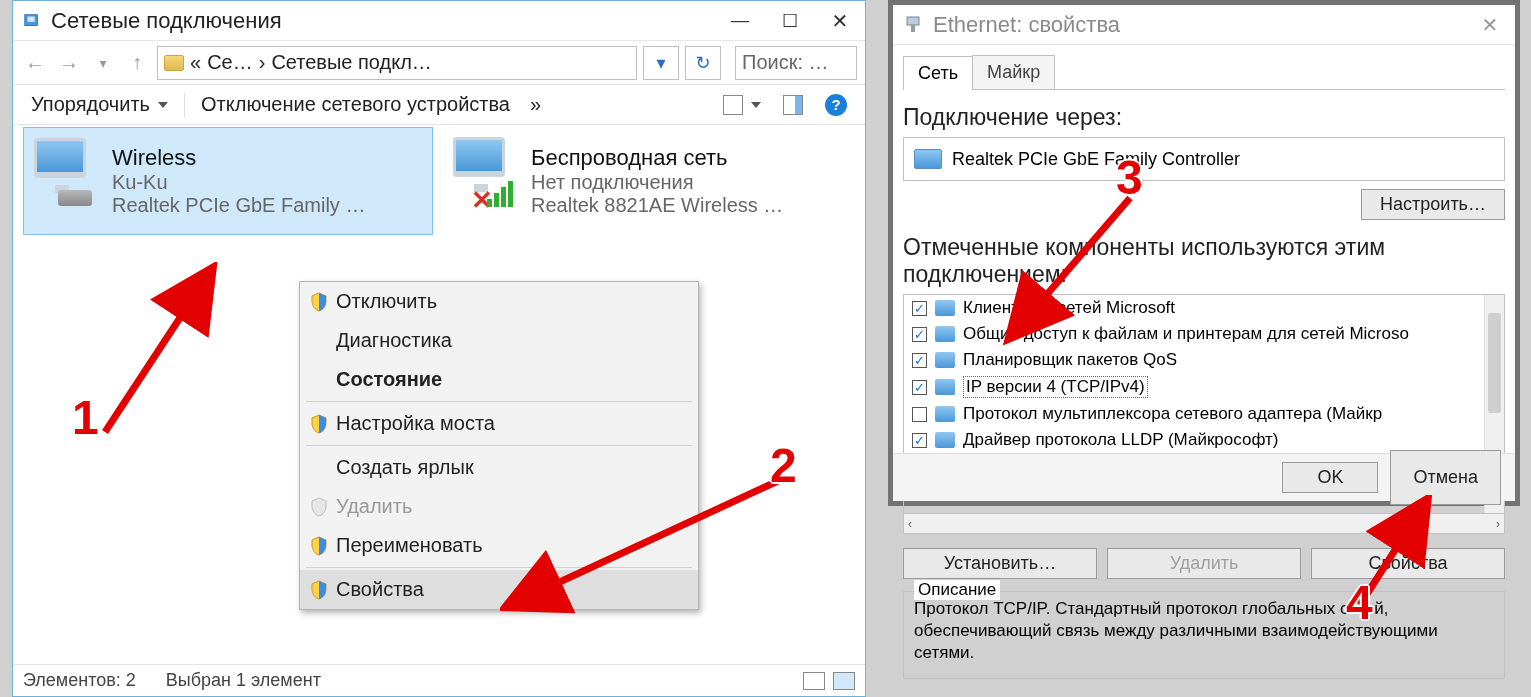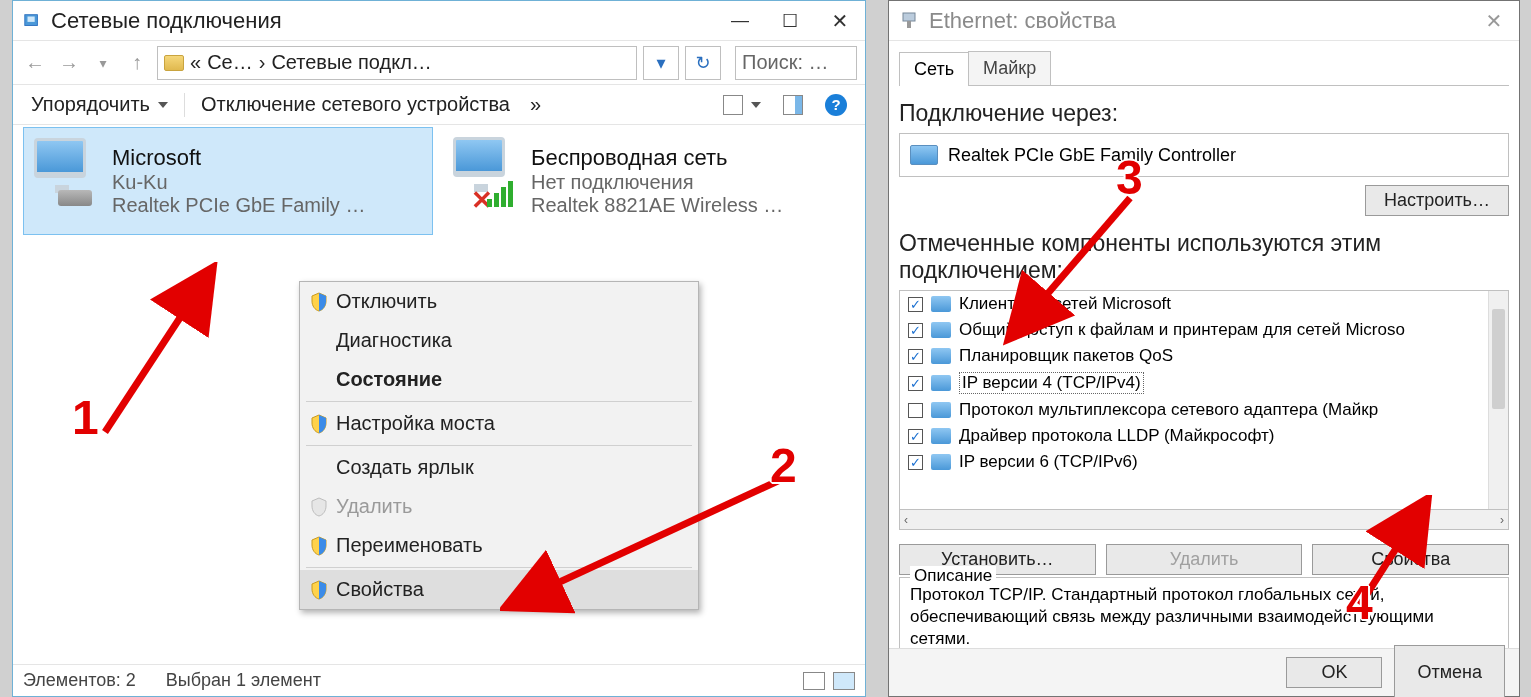--- a/index.html
+++ b/index.html
@@ -54,21 +54,21 @@
 
   .statusbar { position: absolute; bottom: 0; left: 0; right: 0; height: 32px; border-top: 1px solid #e5e5e5; display: flex; align-items: center; padding: 0 10px; font-size: 18px; color: #444; gap: 30px; }
   .statusbar .right{margin-left:auto;display:flex;gap:8px;}
   .view-toggle{width:22px;height:18px;border:1px solid #888;}
 
   
   .step { position: absolute; z-index: 20; font-family: "Arial Black", sans-serif; font-weight: 900; color: #e20000; font-size: 48px; text-shadow: 2px 0 #fff,-2px 0 #fff,0 2px #fff,0 -2px #fff,1px 1px #fff,-1px -1px #fff,1px -1px #fff,-1px 1px #fff; }
   .arrow-svg { position: absolute; z-index: 15; pointer-events:none; }
 
   
-  .win2 { position: absolute; left: 888px; top: 0; width: 632px; height: 697px; background: #fff; border: 1px solid #737373; }
+  .win2 { position: absolute; left: 888px; top: 0; width: 632px; height: 506px; background: #fff; border: 5px solid #737373; }
   .win2 .titlebar .title { color: #8a8a8a; }
   .win2 .body { padding: 4px 10px 0 10px; }
   .tabs { display: flex; border-bottom: 1px solid #c0c0c0; margin-top: 6px; }
   .tab { padding: 6px 14px; font-size: 18px; border: 1px solid #c0c0c0; border-bottom: none; background: #fff; margin-right: -1px; position: relative; top: 1px; }
   .tab.inactive { background: #f4f4f4; color:#444; top:0; }
   .label { font-size: 23px; color: #222; margin-top: 14px; }
   .conn-box { margin-top: 6px; border: 1px solid #c0c0c0; height: 44px; display: flex; align-items: center; padding: 0 10px; gap: 10px; font-size: 18px; }
   .nic-ico{width:28px;height:20px;background:linear-gradient(#8fc7f2,#4a98d8);border:1px solid #5a8fbf;border-radius:2px;}
   .btn-plain { display:inline-flex; align-items:center; justify-content:center; font-size: 18px; padding: 4px 18px; border: 1px solid #9a9a9a; background: #e9e9e9; color: #222; }
   .btn-plain.disabled { color: #a0a0a0; }
@@ -80,21 +80,21 @@
   .comp-item.sel .comp-label{border:1px dotted #666; padding:0 2px;}
   .chk{width:15px;height:15px;border:1px solid #555;display:inline-flex;align-items:center;justify-content:center;font-size:13px;color:#1a6fd0;}
   .comp-ico{width:20px;height:16px;background:linear-gradient(#8fc7f2,#4a98d8);border-radius:2px;flex:0 0 20px;}
   .scroll-v{width:20px;background:#f0f0f0;border-left:1px solid #ddd;display:flex;flex-direction:column;}
   .scroll-v .thumb{margin:18px 3px 0 3px;height:100px;background:#cfcfcf;border-radius:2px;}
   .scroll-h{height:20px;border:1px solid #c0c0c0;border-top:none;background:#f0f0f0;display:flex;align-items:center;font-size:12px;color:#666;padding:0 4px;}
 
   .three-btns{display:flex;gap:10px;margin-top:14px;}
   .three-btns .btn-plain{flex:1;justify-content:center;}
 
-  .desc-frame{margin-top:2px;border:1px solid #c0c0c0;padding:6px 10px 14px 10px;position:relative;}
+  .desc-frame{margin-top:12px;border:1px solid #c0c0c0;padding:6px 10px 14px 10px;position:relative;}
   .desc-frame .legend{position:absolute;top:-12px;left:10px;background:#fff;padding:0 4px;font-size:17px;}
   .desc-text{font-size:17px;line-height:1.3;}
 
   .dlg-footer{position:absolute;bottom:0;left:0;right:0;height:48px;border-top:1px solid #ddd;display:flex;align-items:center;justify-content:flex-end;gap:12px;padding:0 14px;background:#f4f4f4;}
 </style>
 </head>
 <body>
 
 <div class="win1">
   <div class="titlebar">
@@ -155,21 +155,21 @@
     </div>
   </div>
 
   <div class="content">
     <div class="net-item selected" style="left:10px;top:2px">
       <div class="net-icon">
         <div class="monitor"></div>
           <div class="plug"></div>
       </div>
       <div class="net-text">
-        <div class="net-name">Microsoft</div>
+        <div class="net-name">Wireless</div>
         <div class="net-status">Ku-Ku</div>
         <div class="net-adapter">Realtek PCIe GbE Family …</div>
       </div>
     </div>
     <div class="net-item" style="left:430px;top:2px">
       <div class="net-icon">
         <div class="monitor"></div>
         <div class="red-x">✕</div>
         <div class="wifi-bars">
             <span></span>

